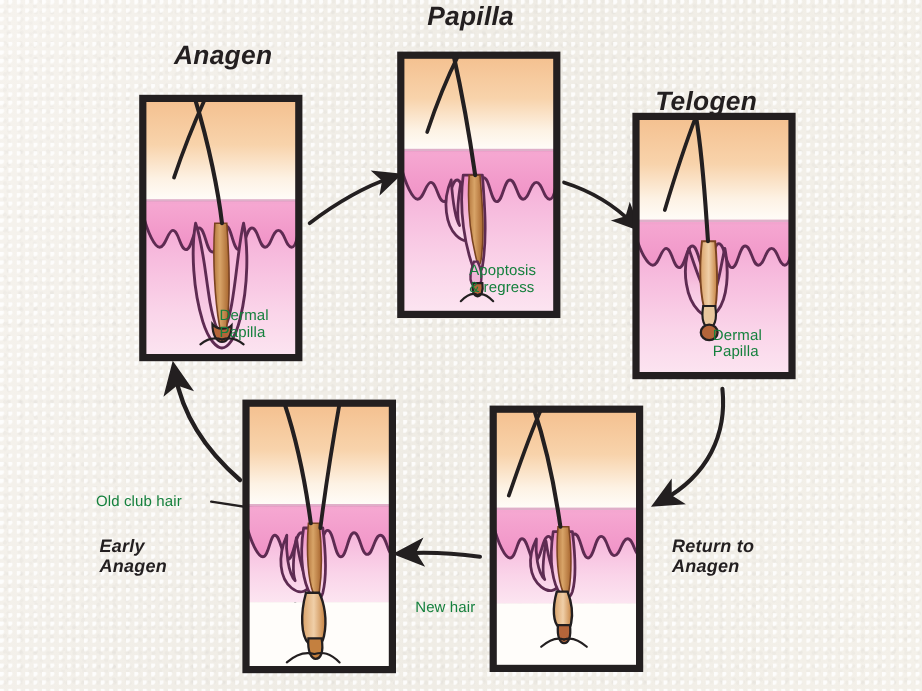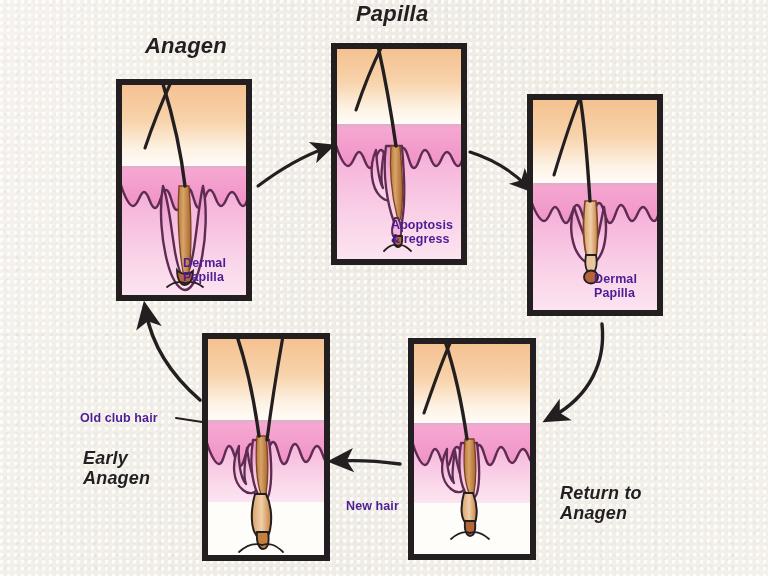--- a/index.html
+++ b/index.html
@@ -25,25 +25,25 @@
   .panel{position:absolute;}
   .lbl{
     position:absolute;
     font-style:italic;font-weight:bold;
     color:#231f20;
     letter-spacing:.2px;
     white-space:pre-line;
     line-height:1.12;
   }
   .stage-label{font-size:22px;}
-  .corner-label{font-size:18px;}
+  .corner-label{font-size:15px;}
   .callout{
     position:absolute;
-    font-weight:bold;font-style:normal;
-    font-size:12.5px;color:#4c1d95;
+    font-weight:normal;font-style:normal;
+    font-size:12.5px;color:#15803d;
     line-height:1.12;white-space:pre-line;
     letter-spacing:.1px;
   }
   svg{display:block;overflow:visible;}
 </style>
 </head>
 <body>
 
 <div id="paper-texture"></div>
 
@@ -278,22 +278,23 @@
       <path d="M54,100 C50,70 42,30 32,0" stroke="#231f20" stroke-width="3.4" fill="none" stroke-linecap="round"></path>
       <path d="M62,104 C66,72 72,34 78,0" stroke="#231f20" stroke-width="3.2" fill="none" stroke-linecap="round"></path>
       <rect x="0" y="0" width="122" height="222" fill="none" stroke="#231f20" stroke-width="6"></rect>
     </svg>
   </div>
 
   <div class="lbl stage-label" style="left:145px;top:34px;">Anagen</div>
 
   <div class="lbl stage-label" style="left:356px;top:2px;">Papilla</div>
 
-
-  <div class="lbl corner-label" style="left:560px;top:448px;margin-top:35px;">Return to
+  <div class="lbl stage-label" style="left:546px;top:73px;">Telogen</div>
+
+  <div class="lbl corner-label" style="left:560px;top:448px;">Return to
 Anagen</div>
 
   <div class="lbl corner-label" style="left:83px;top:448px;">Early
 Anagen</div>
 
   <div class="callout" style="left:183px;top:256px;">Dermal
 Papilla</div>
 
   <div class="callout" style="left:391px;top:218px;">Apoptosis
 &amp; regress</div>

